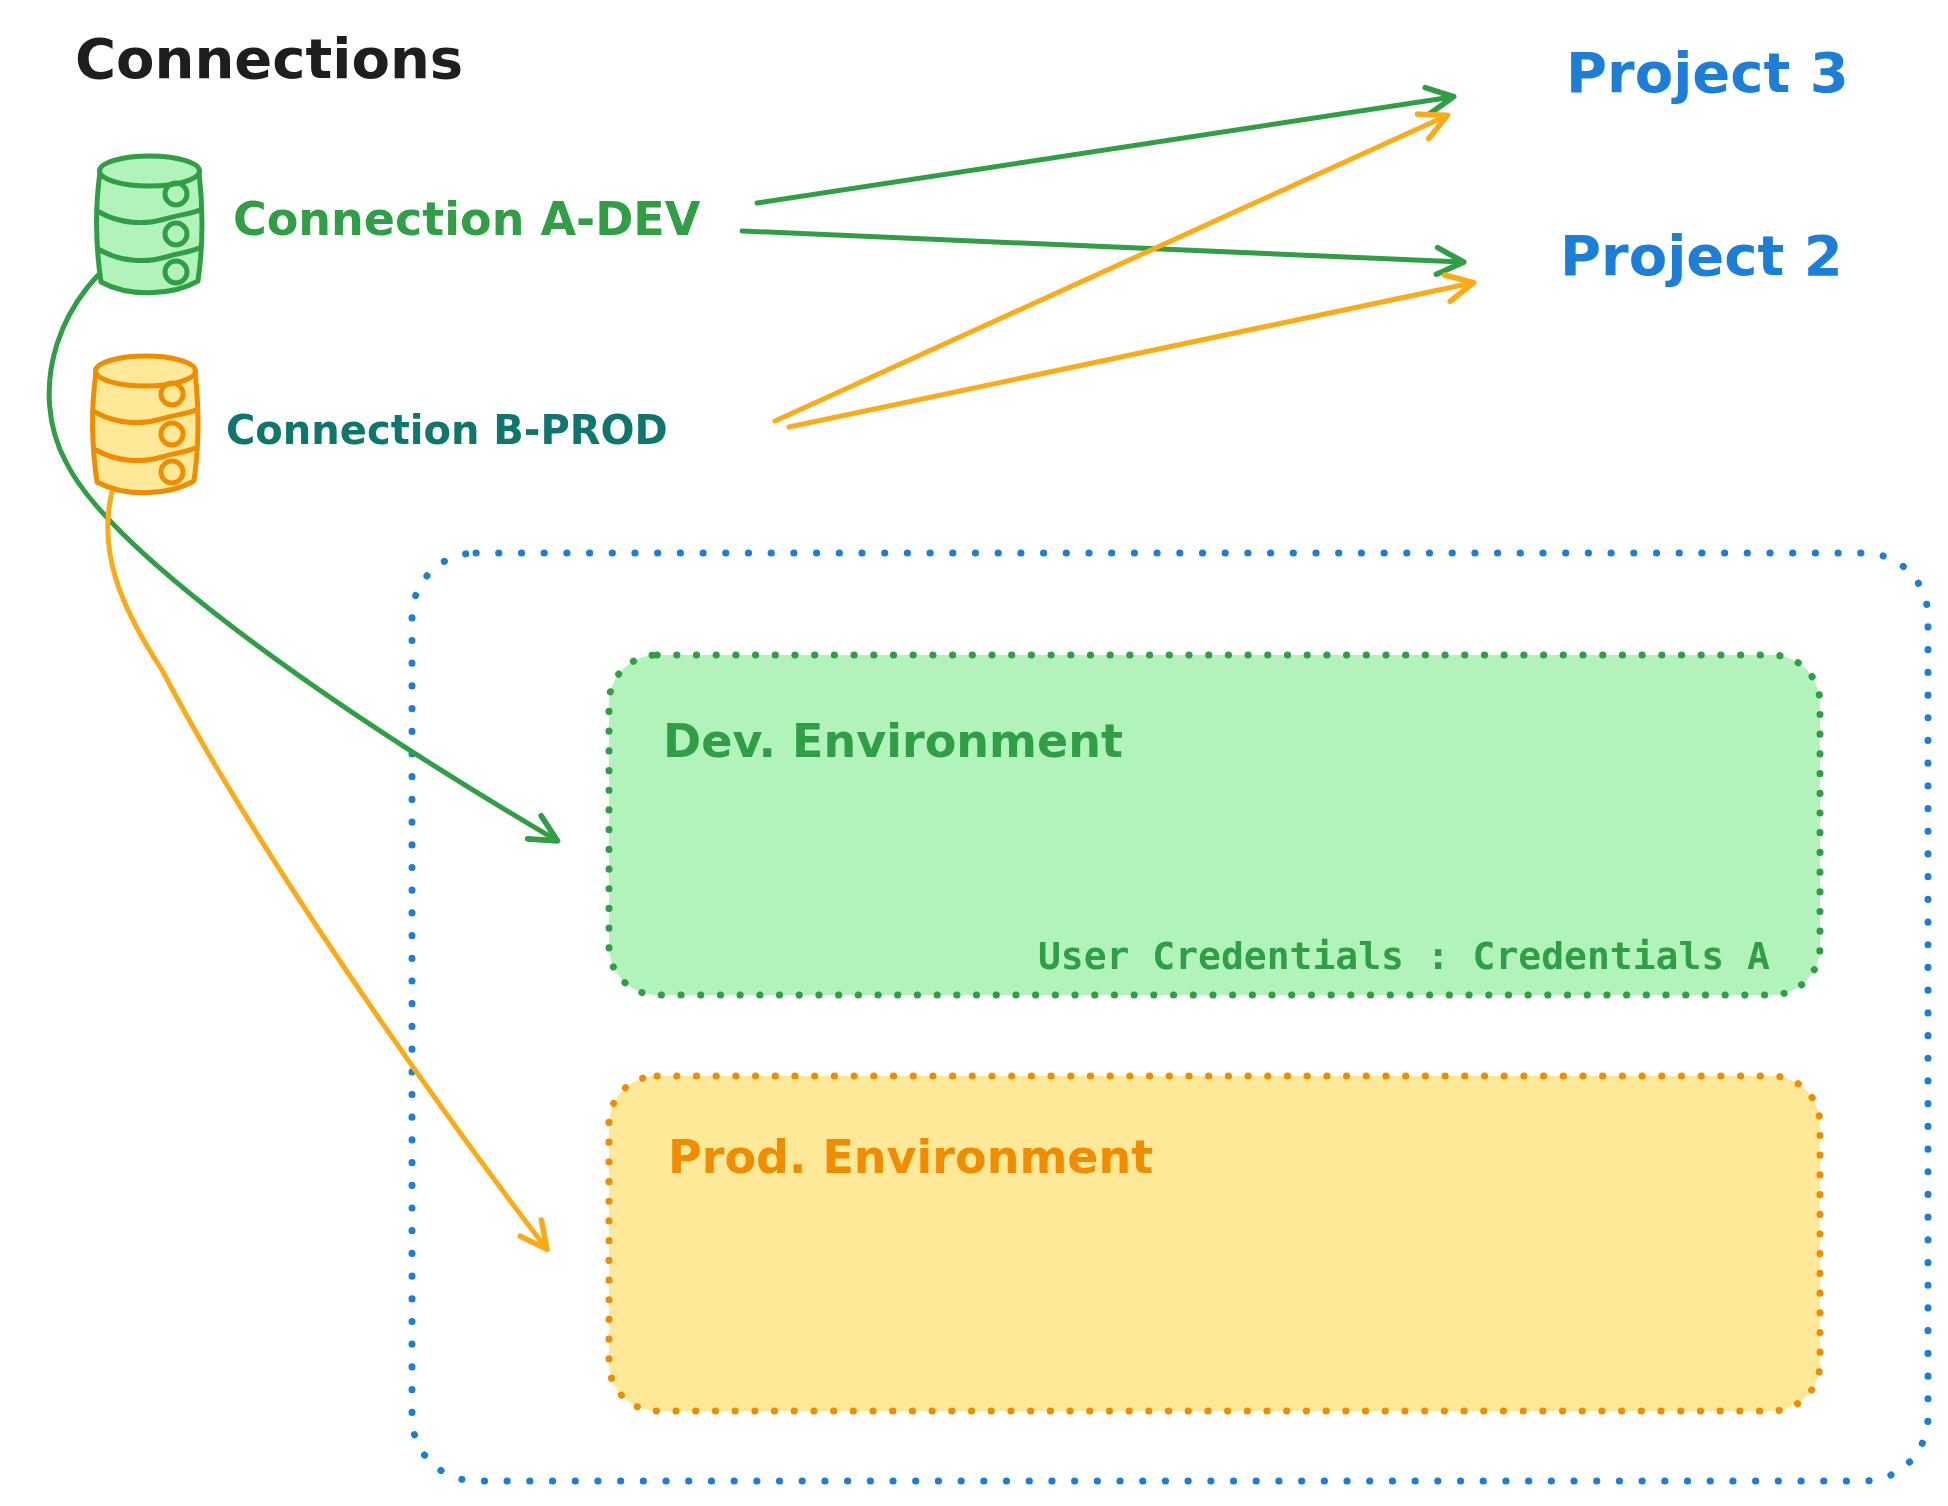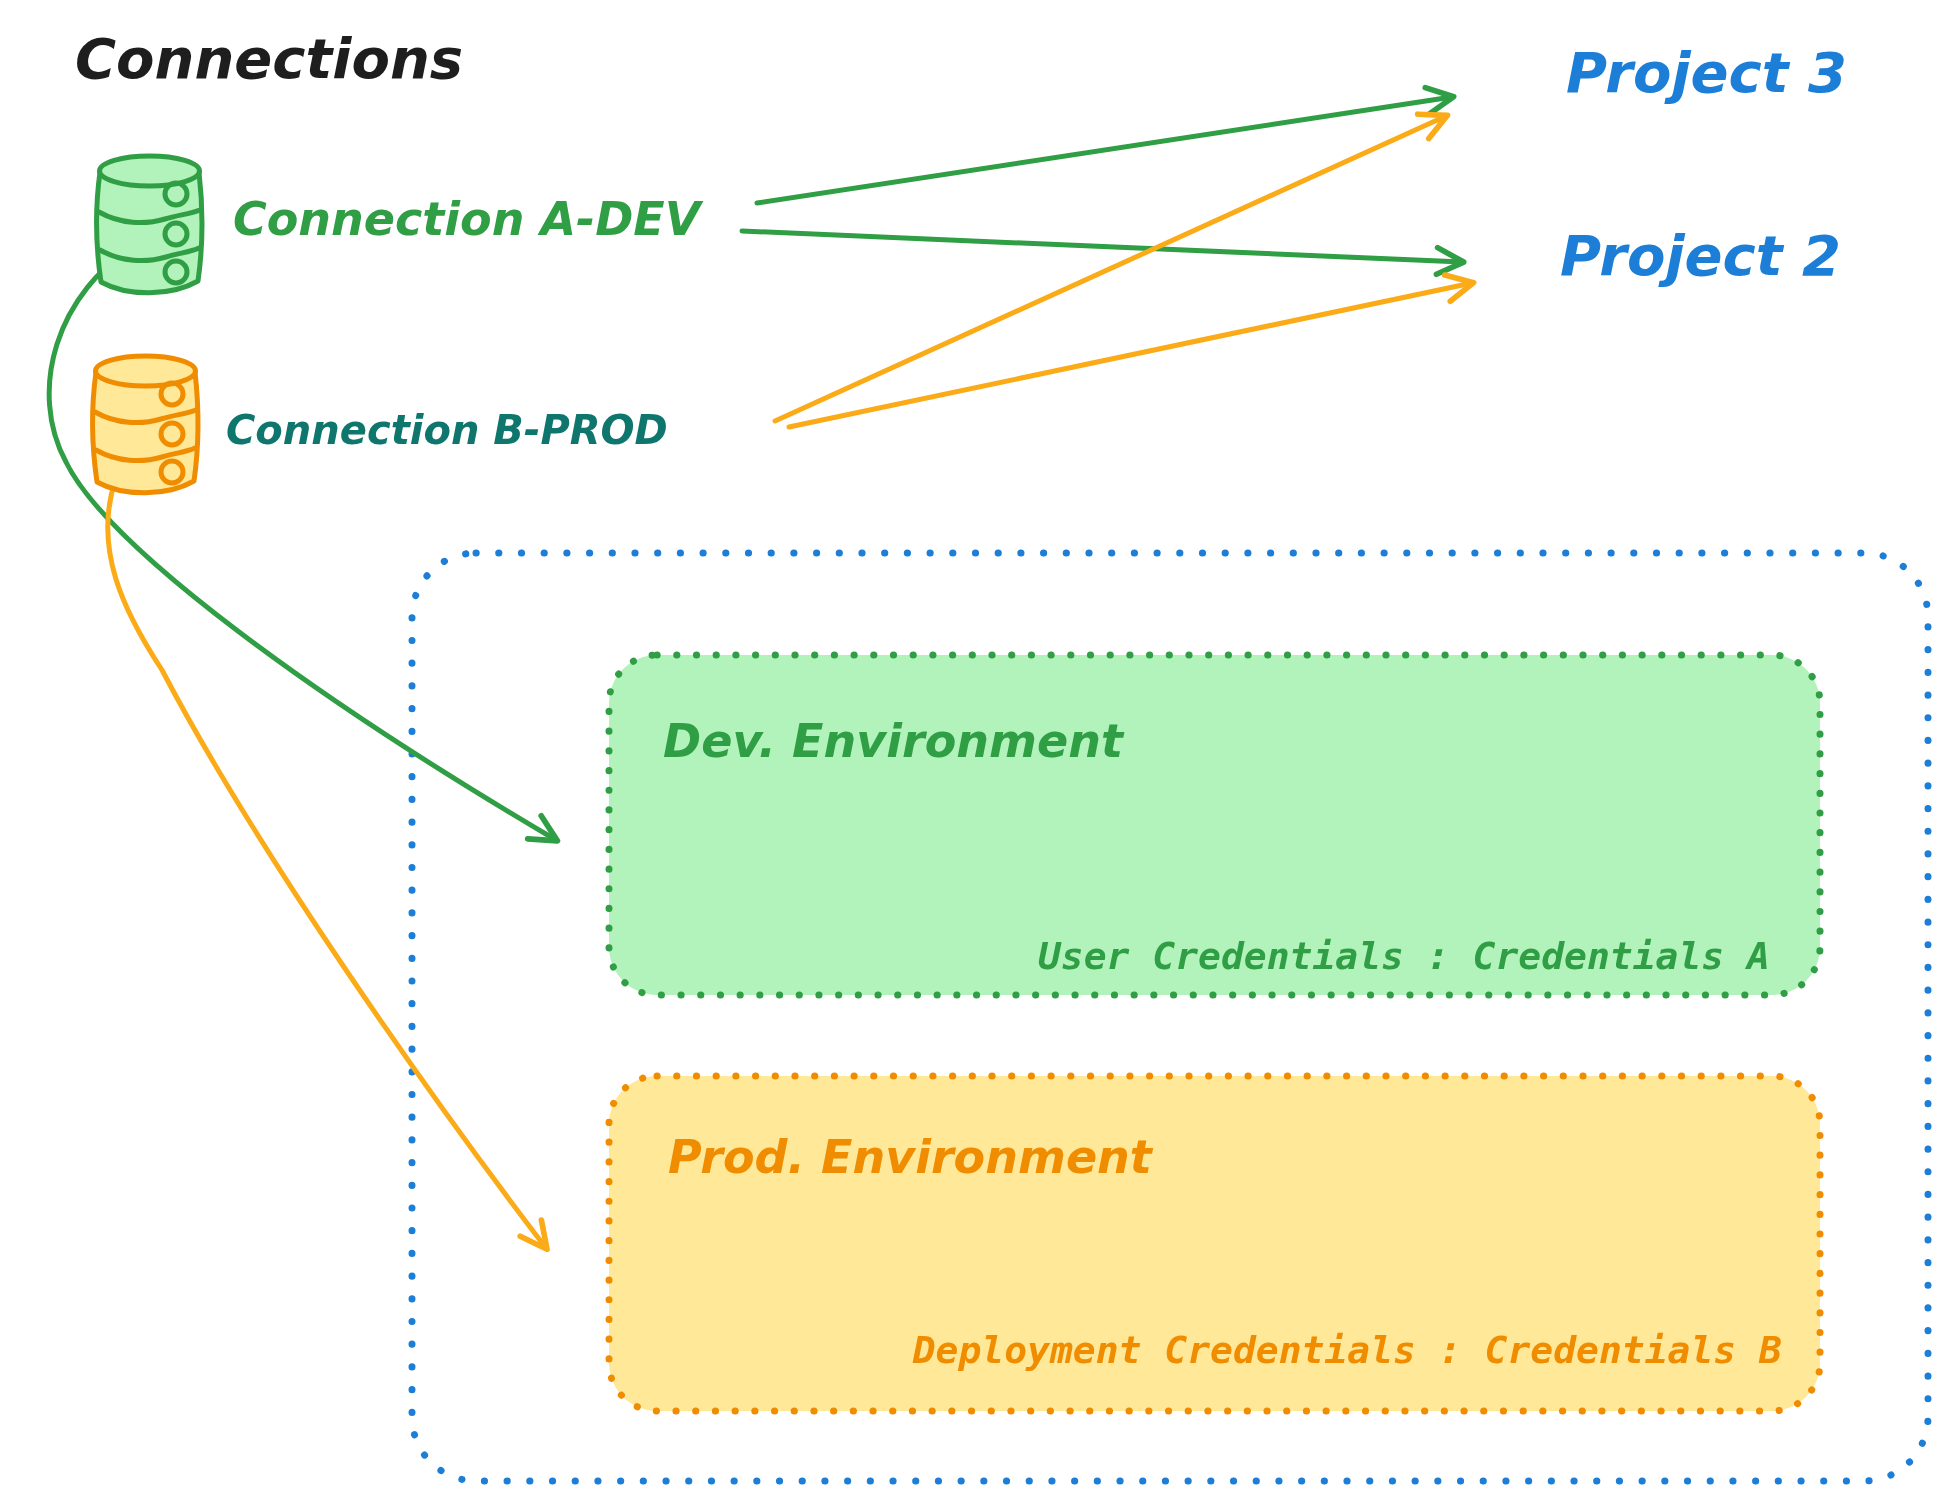--- a/index.html
+++ b/index.html
@@ -7,21 +7,20 @@
     padding: 0;
     background: #ffffff;
     font-family: "DejaVu Sans", "Liberation Sans", sans-serif;
   }
   #canvas {
     position: relative;
     width: 1948px;
     height: 1506px;
     background: #ffffff;
     overflow: hidden;
-    font-style: italic;
   }
   #diagram-svg {
     position: absolute;
     left: 0;
     top: 0;
     width: 1948px;
     height: 1506px;
   }
   .label {
     position: absolute;
@@ -104,15 +103,14 @@
 
   <div class="label project-label" style="left:1512px; top:225px;">Project 2</div>
 
 
   <div class="label env-title-green" style="left:663px; top:716px;">Dev. Environment</div>
 
   <div class="label creds creds-green" style="left:660px; top:936px; width:1110px;">User Credentials : Credentials A</div>
 
   <div class="label env-title-orange" style="left:668px; top:1132px;">Prod. Environment</div>
 
-  <div class="label creds creds-orange" style="left:660px; top:1330px; width:1122px;">Deployment Credentials : Credentials B</div>
 
 </div>
 
 </body></html>

